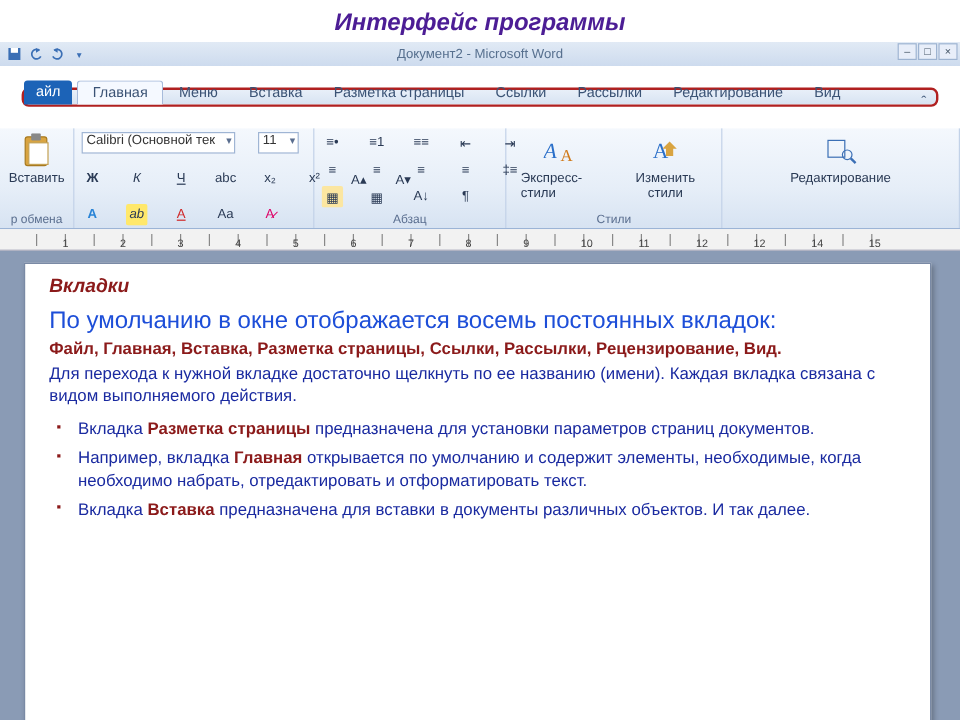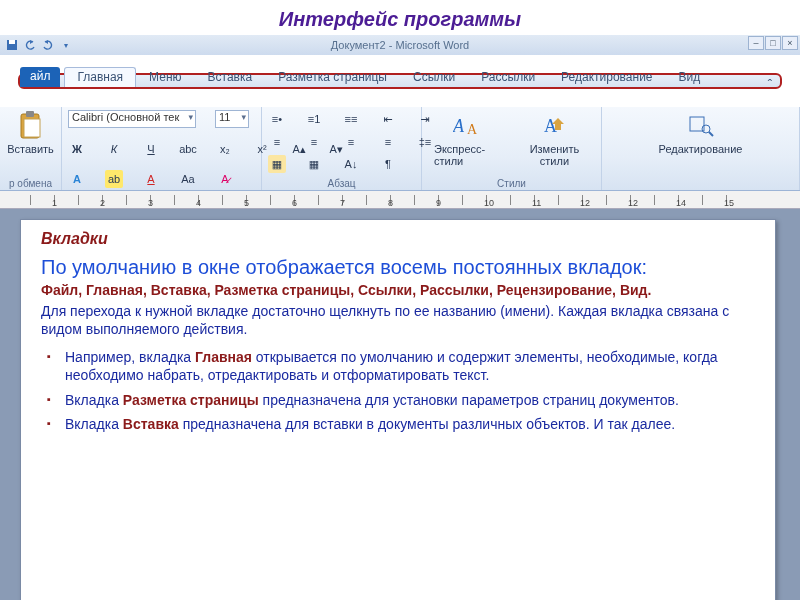--- a/index.html
+++ b/index.html
@@ -124,21 +124,21 @@
       <div class="rbtn small" style="font-style:italic;">К</div>
       <div class="rbtn small" style="text-decoration:underline;">Ч</div>
       <div class="rbtn small">abc</div>
       <div class="rbtn small">x₂</div>
       <div class="rbtn small">x²</div>
       <div class="rbtn small">A▴</div>
       <div class="rbtn small">A▾</div>
     </div>
     <div class="group-row">
       <div class="rbtn small" style="color:#2a84d6;font-weight:bold;">A</div>
-      <div class="rbtn small" style="background:#ffe86b;">ab</div>
+      <div class="rbtn small" style="background:#ffe86b;font-style:italic;">ab</div>
       <div class="rbtn small" style="color:#d02626;text-decoration:underline;">A</div>
       <div class="rbtn small">Aa</div>
       <div class="rbtn small" style="color:#d06;">A̷</div>
     </div>
   </div>
 
   <div class="group" style="width:160px;">
     <div class="group-row">
       <div class="rbtn small">≡•</div>
       <div class="rbtn small">≡1</div>
@@ -266,20 +266,20 @@
     </div>
 </div>
 
 <div class="docarea">
   <div class="page">
     <h3>Вкладки</h3>
     <p class="p-intro">По умолчанию в окне отображается восемь постоянных вкладок:</p>
     <p class="p-tabs">Файл,   Главная,   Вставка,   Разметка страницы,   Ссылки,   Рассылки,   Рецензирование,   Вид.</p>
     <p class="p-note">Для перехода к нужной вкладке достаточно щелкнуть по ее названию (имени). Каждая вкладка связана с видом выполняемого действия.</p>
     <ul class="blist">
+      <li><span>Вкладка </span><span class="kw">Разметка страницы</span><span> предназначена для установки параметров страниц документов.</span></li>
       <li><span>Например, вкладка </span><span class="kw">Главная</span><span> открывается по умолчанию  и содержит элементы, необходимые, когда необходимо набрать, отредактировать и отформатировать текст.</span></li>
-      <li><span>Вкладка </span><span class="kw">Разметка страницы</span><span> предназначена для установки параметров страниц документов.</span></li>
       <li><span> Вкладка </span><span class="kw">Вставка</span><span> предназначена для вставки в документы различных объектов. И так далее.</span></li>
     </ul>
   </div>
   <div class="hscroll"></div>
   <div class="statusbar"></div>
 </div>
 
 </body></html>

